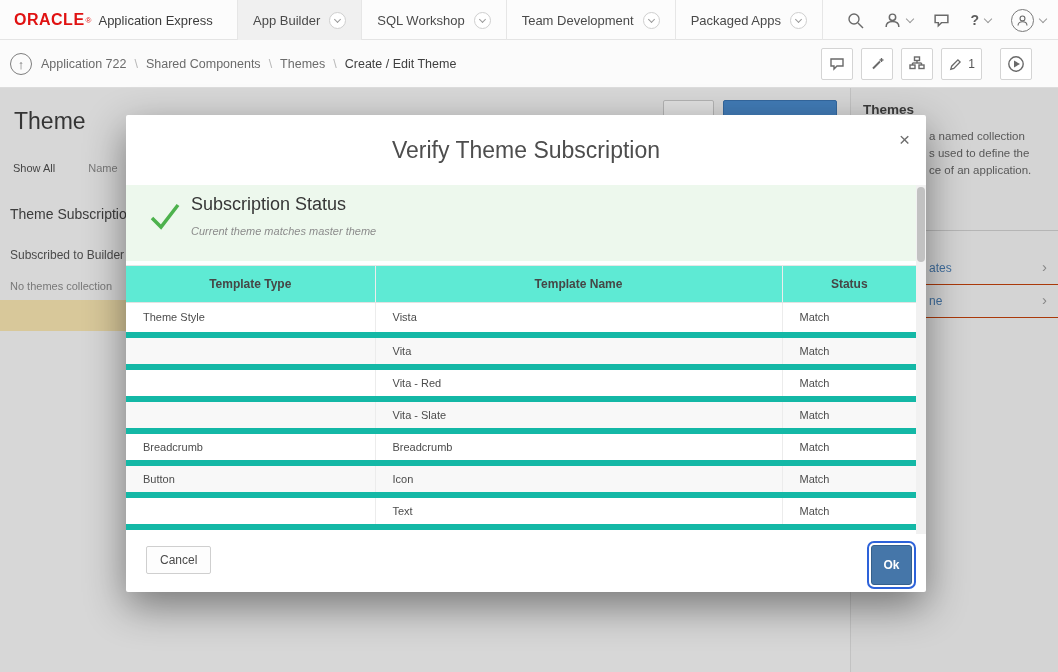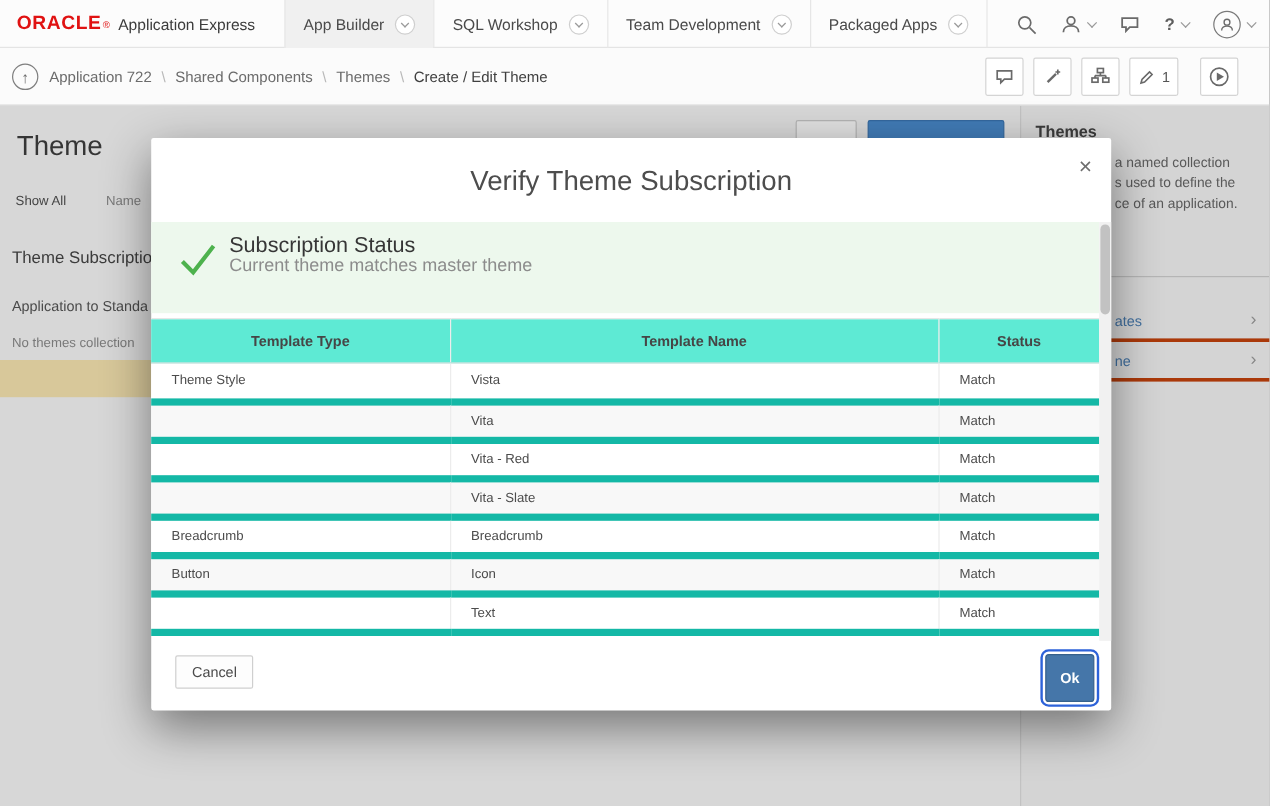--- a/index.html
+++ b/index.html
@@ -49,33 +49,33 @@
   .subscribed-text { position:absolute; left:10px; top:160px; font-size:12px; color:#555; white-space:nowrap; }
   .no-themes-text { position:absolute; left:10px; top:192px; font-size:11px; color:#8a8a8a; white-space:nowrap; }
   .tan-row { position:absolute; left:0; top:212px; width:850px; height:31px; background:#f6e4b0; }
   .partial-btn-white { position:absolute; left:663px; top:12px; width:51px; height:33px; background:#fff; border:1px solid #ccc; border-radius:2px; cursor:pointer; }
   .partial-btn-blue { position:absolute; left:723px; top:12px; width:114px; height:33px; background:#4a8cd0; border:1px solid #3c77b4; border-radius:2px; cursor:pointer; }
 
   .sidebar { position:absolute; right:0; top:0; width:208px; height:584px; background:#f2f2f2; border-left:1px solid #dddddd; }
   .sidebar-title { position:absolute; left:12px; top:14px; font-size:13.5px; font-weight:bold; color:#454545; }
   .sidebar-desc { position:absolute; left:78px; top:40px; width:126px; font-size:11.5px; color:#666; line-height:17px; }
   .sidebar-divider { position:absolute; left:0; top:142px; width:208px; border-top:1px solid #cfcfcf; }
-  .s-link-row { position:absolute; left:0; width:208px; height:33px; border-bottom:3px solid #c2410c; cursor:pointer; }
+  .s-link-row { position:absolute; left:0; width:208px; height:33px; border-bottom:1px solid #c2410c; cursor:pointer; }
   .s-link-row .lbl { position:absolute; left:78px; top:9px; font-size:12px; color:#4a7fb5; }
   .s-link-row .arrow { position:absolute; right:12px; top:6px; font-size:15px; color:#9a9a9a; }
 
   
   .overlay { position:absolute; top:88px; left:0; width:1058px; height:584px; background:rgba(0,0,0,0.12); z-index:10; }
   .modal { position:absolute; left:126px; top:115px; width:800px; height:477px; background:#fff; border-radius:2px; box-shadow:0 14px 40px rgba(0,0,0,0.45); z-index:20; }
   .modal-title { position:absolute; top:22px; left:0; width:800px; text-align:center; font-size:23px; color:#4d4d4d; font-weight:400; }
   .modal-close { position:absolute; top:14px; right:16px; font-size:19px; color:#6e6e6e; cursor:pointer; background:none; border:none; font-family:inherit; }
   .status-banner { position:absolute; top:70px; left:0; width:790px; height:76px; background:#edf8ed; }
   .status-check { position:absolute; left:22px; top:14px; }
   .status-heading { position:absolute; left:65px; top:9px; font-size:18px; color:#363636; font-weight:400; }
-  .status-subtext { position:absolute; left:65px; top:28px; font-size:15px; color:#8c8c8c; }
+  .status-subtext { position:absolute; left:65px; top:40px; font-size:11px; color:#8c8c8c;font-style:italic; }
   .vtable { position:absolute; top:150px; left:0; width:790px; border-collapse:collapse; table-layout:fixed; }
   .vtable col.c1 { width:249px; } .vtable col.c2 { width:407px; } .vtable col.c3 { width:134px; }
   .vtable th { height:37px; background:#5eead4; font-size:12px; font-weight:bold; color:#464646; text-align:center; border-top:1px solid #e6e6e6; border-bottom:1px solid #e2e2e2; }
   .vtable td { height:32px; padding-left:17px; font-size:11px; color:#4c4c4c; background:#fff; border-bottom:6px solid #14b8a6; }
   .vtable th + th, .vtable td + td { border-left:1px solid #ececec; }
   .vtable tbody tr:nth-child(even) td { background:#f8f8f8; }
   .m-scroll-track { position:absolute; top:70px; right:0; width:10px; height:349px; background:#f1f1f1; }
   .m-scroll-thumb { position:absolute; top:2px; left:1px; width:8px; height:75px; background:#c2c2c2; border-radius:4px; cursor:pointer; }
   .btn-cancel { position:absolute; left:20px; top:431px; height:28px; padding:0 13px; background:#fdfdfd; border:1px solid #cfcfcf; border-radius:2px; font-size:12px; color:#4a4a4a; font-family:inherit; cursor:pointer; }
   .btn-ok { position:absolute; left:745px; top:430px; width:41px; height:40px; background:#4576a9; border:1px solid #35608c; border-radius:3px; font-size:12px; font-weight:bold; color:#fff; font-family:inherit; cursor:pointer; outline:2px solid #2d62d9; outline-offset:2px; }
@@ -203,21 +203,21 @@
   </div>
 
   <div class="content">
     <div class="main">
       <h1 class="page-title">Theme</h1>
       <div class="filters">
         <span class="filter-link">Show All</span>
         <span class="filter-link dim">Name</span>
       </div>
       <div class="section-title">Theme Subscriptio</div>
-      <div class="subscribed-text">Application to Standa</div>
+      <div class="subscribed-text">Subscribed to Builder</div>
       <div class="no-themes-text">No themes collection</div>
       <div class="tan-row"></div>
       <div class="partial-btn-white"></div>
       <div class="partial-btn-blue"></div>
     </div>
     <aside class="sidebar">
       <div class="sidebar-title">Themes</div>
       <div class="sidebar-desc">
         <div>a named collection</div>
         <div>s used to define the</div>

